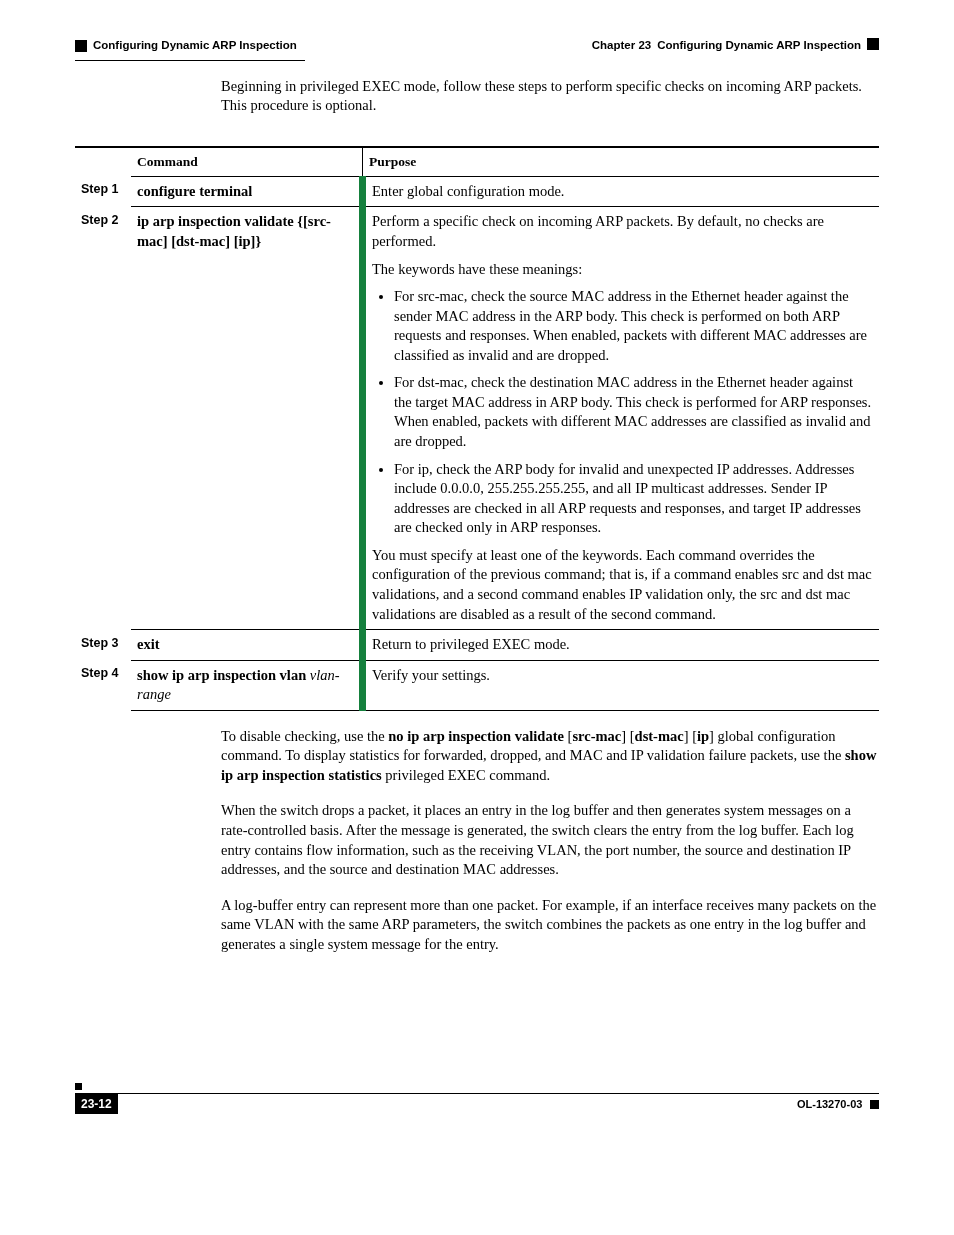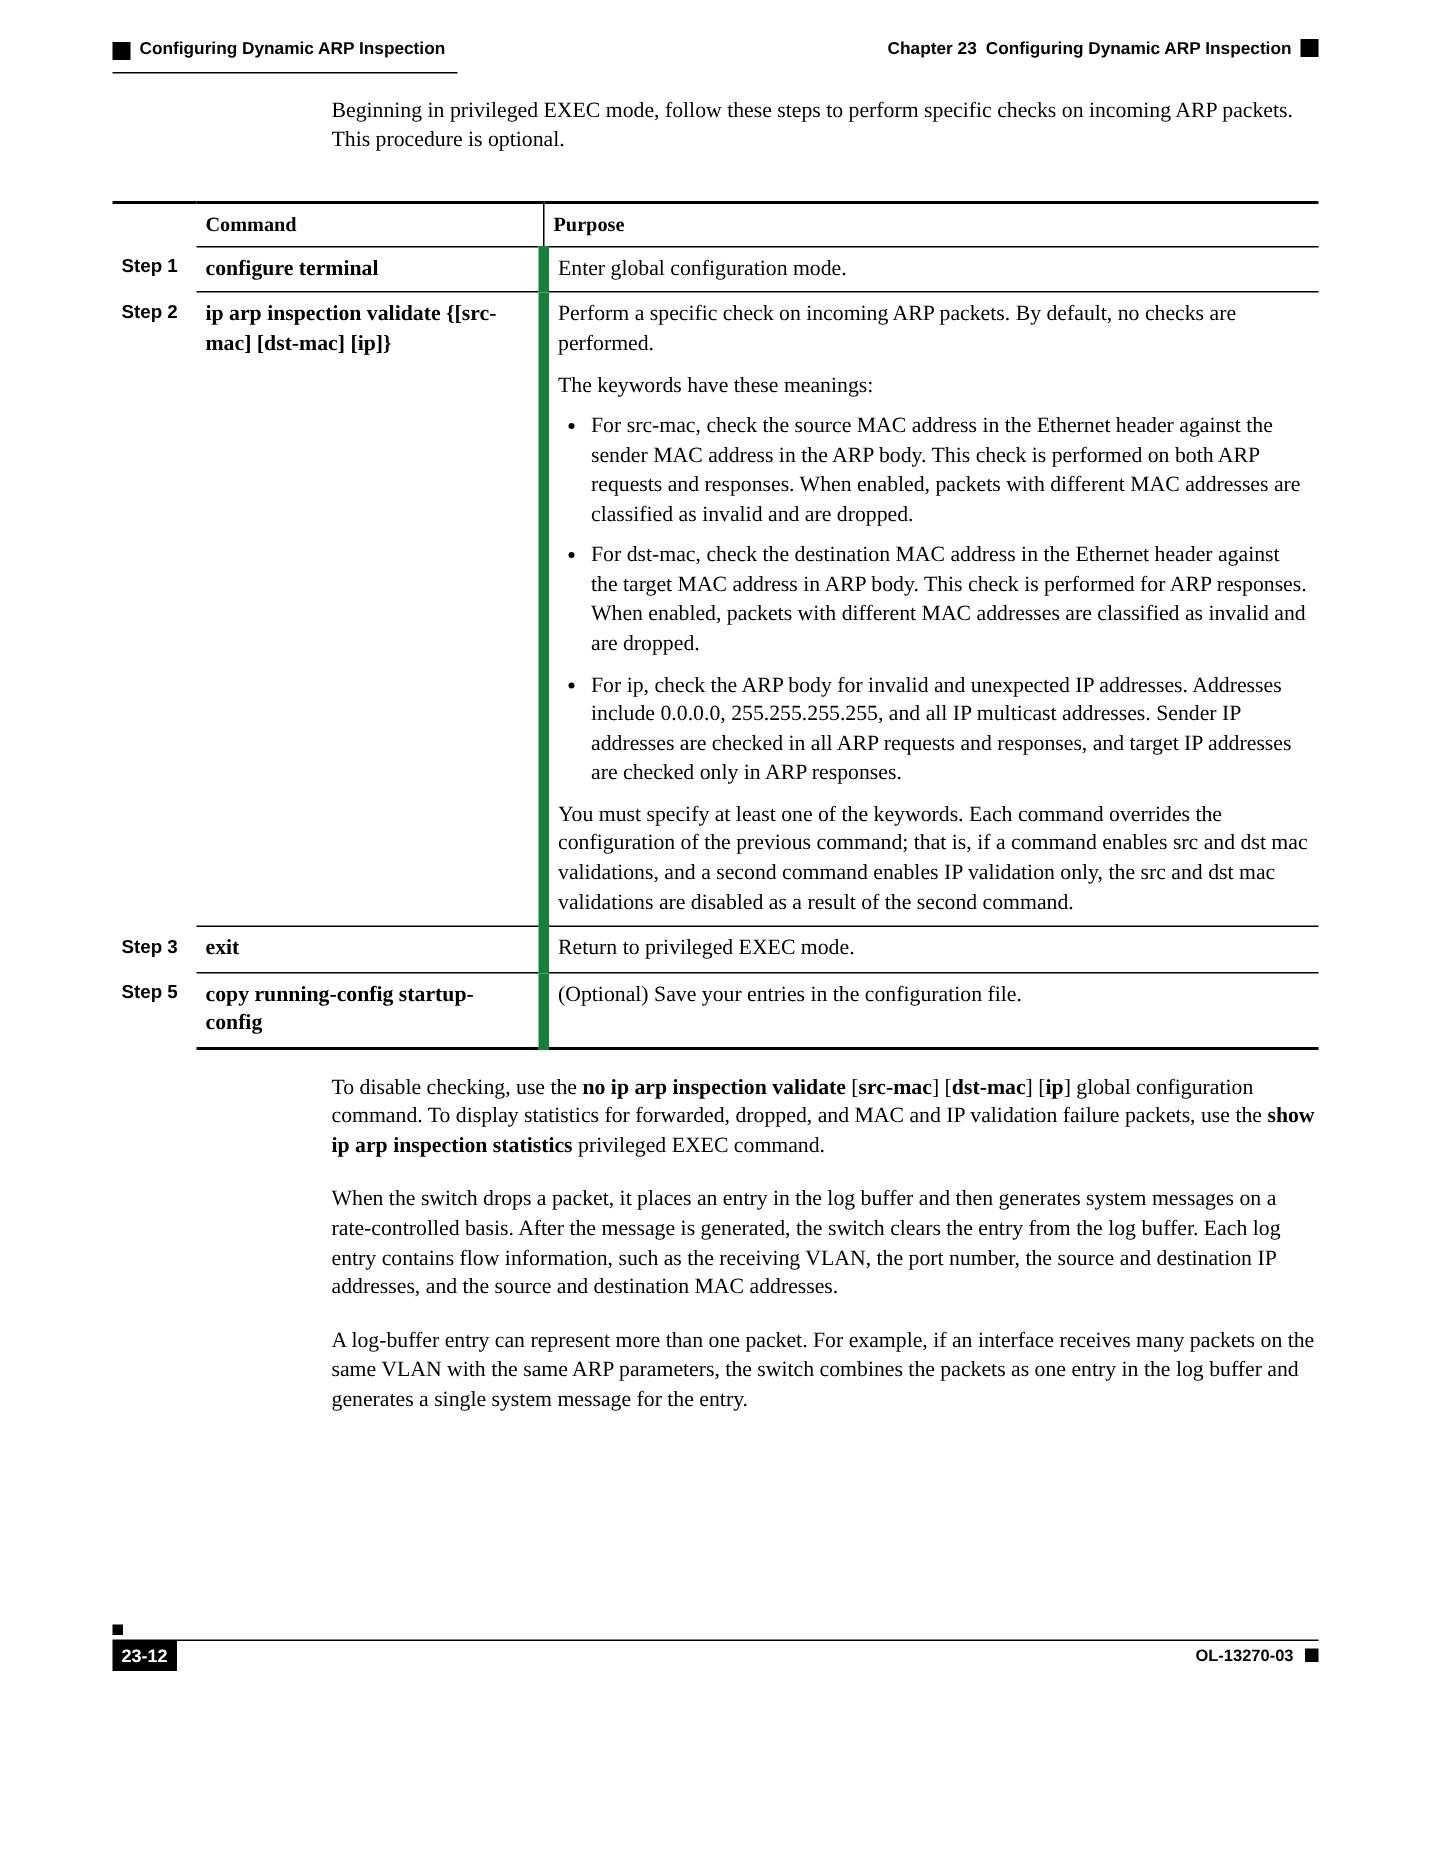--- a/index.html
+++ b/index.html
@@ -6,21 +6,21 @@
     margin: 0;
     padding: 0;
     font-family: "Times New Roman", Times, serif;
     font-size: 14.5px;
     line-height: 1.35;
     color: #000;
     background: #fff;
     width: 954px;
   }
   .page {
-    padding: 26px 75px 60px 75px;
+    padding: 38px 75px 60px 75px;
     position: relative;
     min-height: 1150px;
     box-sizing: border-box;
   }
   .running-header {
     display: flex;
     justify-content: space-between;
     font-family: Arial, Helvetica, sans-serif;
     font-size: 11.5px;
     font-weight: bold;
@@ -167,24 +167,24 @@
             <li><span>For </span><span class="bold">ip</span><span>, check the ARP body for invalid and unexpected IP addresses. Addresses include 0.0.0.0, 255.255.255.255, and all IP multicast addresses. Sender IP addresses are checked in all ARP requests and responses, and target IP addresses are checked only in ARP responses.</span></li>
           </ul>
           <p><span>You must specify at least one of the keywords. Each command overrides the configuration of the previous command; that is, if a command enables </span><span class="bold">src</span><span> and </span><span class="bold">dst mac</span><span> validations, and a second command enables IP validation only, the </span><span class="bold">src</span><span> and </span><span class="bold">dst mac</span><span> validations are disabled as a result of the second command.</span></p>
         </td>
       </tr>
       <tr>
         <td class="step-col">Step 3</td>
         <td class="cmd-col">exit</td>
         <td class="purpose-col">Return to privileged EXEC mode.</td>
       </tr>
-      <tr class="lastrow">
-        <td class="step-col">Step 5</td>
-        <td class="cmd-col">copy running-config startup-config</td>
-        <td class="purpose-col">(Optional) Save your entries in the configuration file.</td>
+      <tr>
+        <td class="step-col">Step 4</td>
+        <td class="cmd-col"><span>show ip arp inspection vlan</span> <span class="italic">vlan-range</span></td>
+        <td class="purpose-col">Verify your settings.</td>
       </tr>
     </tbody>
   </table>
 
   <p class="body-para">
     <span>To disable checking, use the </span><span class="bold">no ip arp inspection validate</span><span> [</span><span class="bold">src-mac</span><span>] [</span><span class="bold">dst-mac</span><span>] [</span><span class="bold">ip</span><span>] global configuration command. To display statistics for forwarded, dropped, and MAC and IP validation failure packets, use the </span><span class="bold">show ip arp inspection statistics</span><span> privileged EXEC command.</span>
   </p>
 
 
   <p class="body-para">When the switch drops a packet, it places an entry in the log buffer and then generates system messages on a rate-controlled basis. After the message is generated, the switch clears the entry from the log buffer. Each log entry contains flow information, such as the receiving VLAN, the port number, the source and destination IP addresses, and the source and destination MAC addresses.</p>

